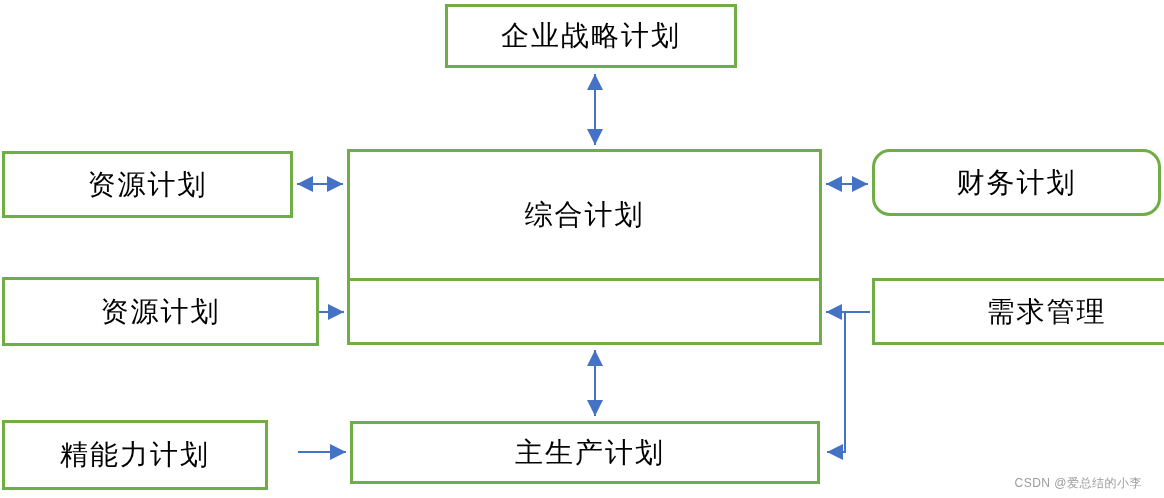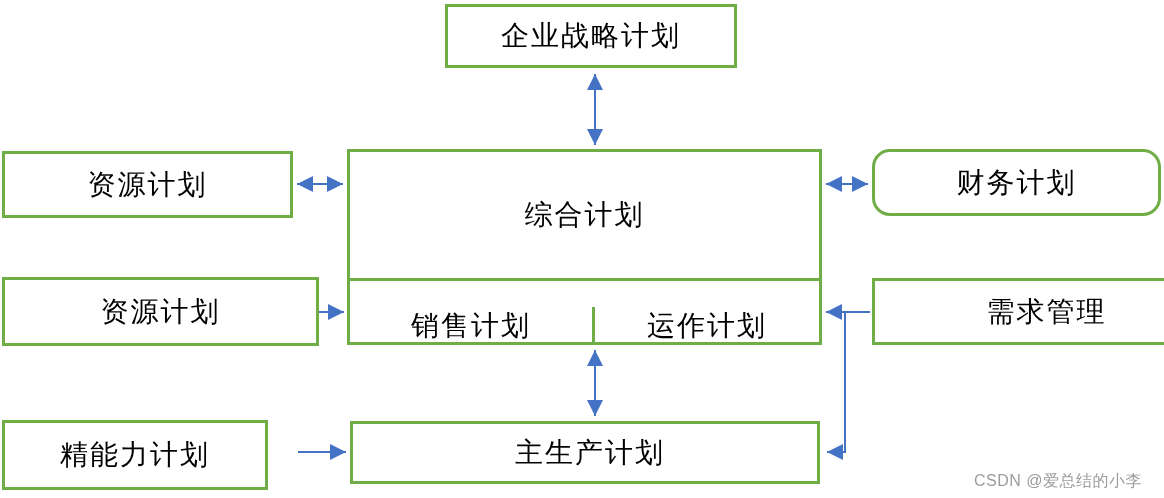--- a/index.html
+++ b/index.html
@@ -28,21 +28,21 @@
     flex:0 0 126px;display:flex;align-items:center;justify-content:center;
     font-size:28px;color:#000;letter-spacing:2px;border-bottom:3px solid #70AD47;}
   .b-center .row-bottom{flex:1;display:flex;}
   .b-center .cell-sales{
     flex:0 0 242px;display:flex;align-items:center;justify-content:center;
     font-size:28px;color:#000;letter-spacing:2px;border-right:3px solid #70AD47;}
   .b-center .cell-operation{
     flex:1;display:flex;align-items:center;justify-content:center;
     font-size:28px;color:#000;letter-spacing:2px;}
   .watermark{
-    position:absolute;right:22px;bottom:6px;font-size:16px;color:#9C9C9C;letter-spacing:0.5px;
+    position:absolute;right:22px;bottom:6px;font-size:12px;color:#9C9C9C;letter-spacing:0.5px;
   }
 </style>
 </head>
 <body>
 
 <div class="stage">
 
   <svg class="arrows" viewBox="0 0 1164 498" xmlns="http://www.w3.org/2000/svg">
     <defs>
       <marker id="ah-end" markerUnits="userSpaceOnUse" markerWidth="17" markerHeight="16" refX="16" refY="8" orient="auto">
@@ -75,28 +75,20 @@
   </div>
 
   <div class="box b-marketing">
     <span>资源计划</span>
   </div>
 
   <div class="b-center">
     <div class="cell-top">
       <span>综合计划</span>
     </div>
-    <div class="row-bottom">
-      <div class="cell-sales">
-        <span>销售计划</span>
-      </div>
-      <div class="cell-operation">
-        <span>运作计划</span>
-      </div>
-    </div>
   </div>
 
   <div class="box b-finance">
     <span>财务计划</span>
   </div>
 
   <div class="box b-resource">
     <span>资源计划</span>
   </div>
 

